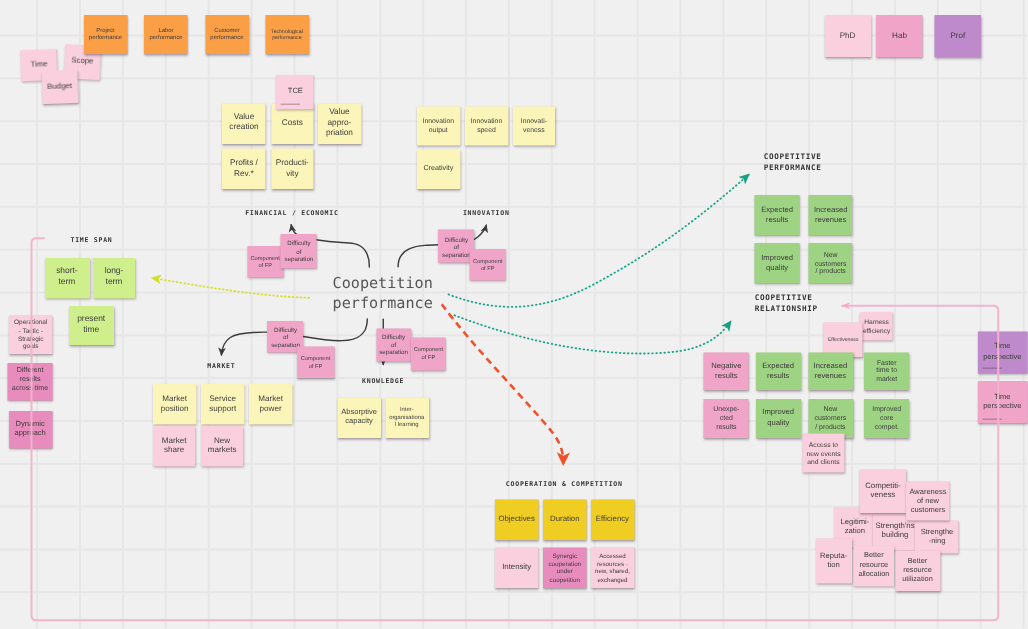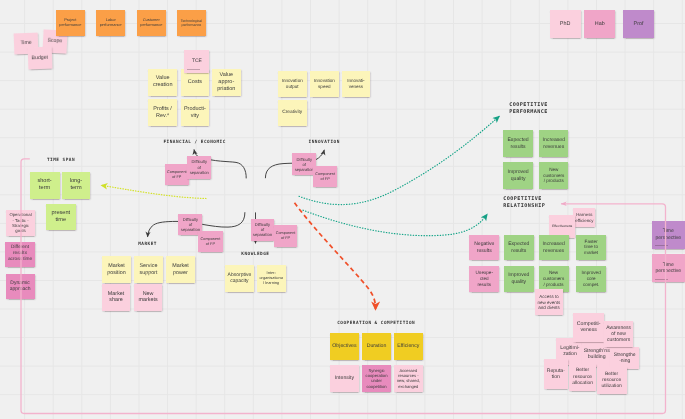--- a/index.html
+++ b/index.html
@@ -61,20 +61,22 @@
     <path d="M255.5,212.8 L255.5,243.0" fill="none" stroke="#3c3c3c" stroke-width="0.95" stroke-linecap="round" marker-end="url(#ah-dark)"></path>
 
     <path d="M206.0,198.5 C170.0,197.5 130.0,190.0 101.5,185.3" fill="none" stroke="#d4e22e" stroke-width="1.25" stroke-dasharray="0.5 2.1" stroke-linecap="round" marker-end="url(#ah-green)"></path>
 
     <path d="M299.0,196.3 C330.0,208.0 360.0,208.5 395.0,190.0 C440.0,166.0 470.0,142.0 499.0,116.5" fill="none" stroke="#17a589" stroke-width="1.2" stroke-dasharray="0.45 2.25" stroke-linecap="round" marker-end="url(#ah-teal)"></path>
     <path d="M303.0,210.2 C350.0,228.0 400.0,238.5 445.0,235.0 C470.0,233.0 480.0,224.0 487.0,214.5" fill="none" stroke="#17a589" stroke-width="1.2" stroke-dasharray="0.45 2.25" stroke-linecap="round" marker-end="url(#ah-teal)"></path>
 
     <path d="M294.5,202.8 C316.0,232.0 352.0,268.0 368.0,288.0 C374.0,295.5 375.6,302.0 375.5,309.0" fill="none" stroke="#f0502a" stroke-width="1.7" stroke-dasharray="4.6 3.2" stroke-linecap="butt" marker-end="url(#ah-red)"></path>
   </svg>
 
+  <div id="title" style="left: 221.7px; top: 184.3px;">Coopetition
+performance</div>
 
   <div id="labels">
       <div class="lbl" style="left: 194.6px; top: 140.1px; transform: translateX(-50%);">FINANCIAL / ECONOMIC</div>
       <div class="lbl" style="left: 324.2px; top: 140.1px; transform: translateX(-50%);">INNOVATION</div>
       <div class="lbl" style="left: 61px; top: 157.9px; transform: translateX(-50%);">TIME SPAN</div>
       <div class="lbl" style="left: 147.6px; top: 241.9px; transform: translateX(-50%);">MARKET</div>
       <div class="lbl" style="left: 255.4px; top: 251.8px; transform: translateX(-50%);">KNOWLEDGE</div>
       <div class="lbl" style="left: 376.2px; top: 320.8px; transform: translateX(-50%);">COOPERATION &amp; COMPETITION</div>
       <div class="mlbl" style="left: 509.2px; top: 101.8px;">COOPETITIVE
 PERFORMANCE</div>

